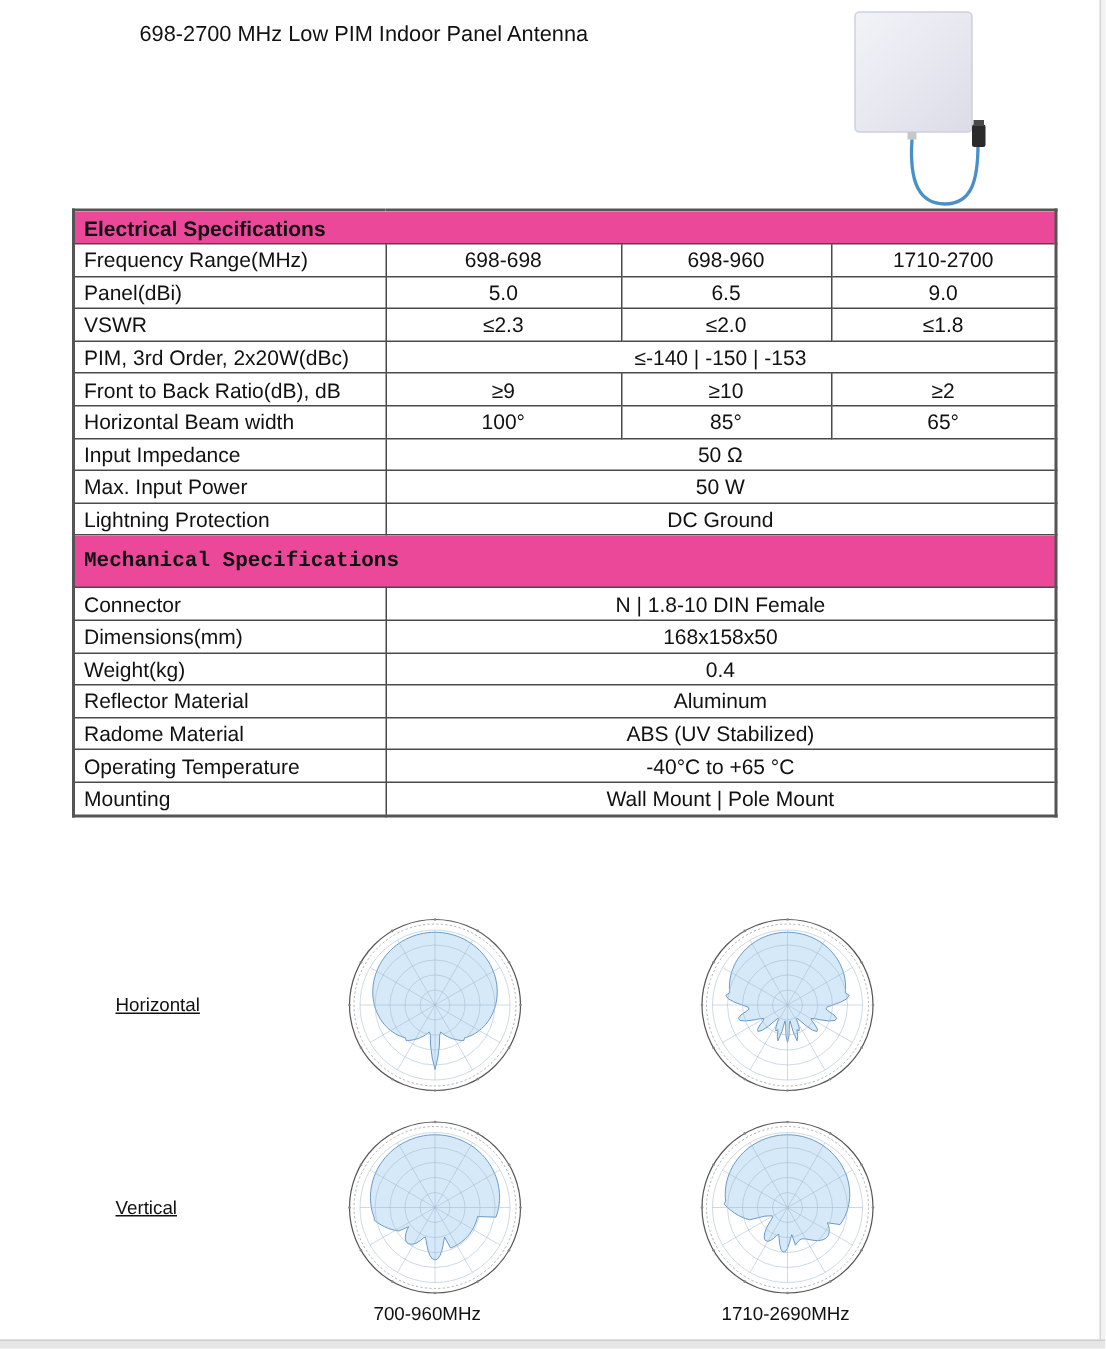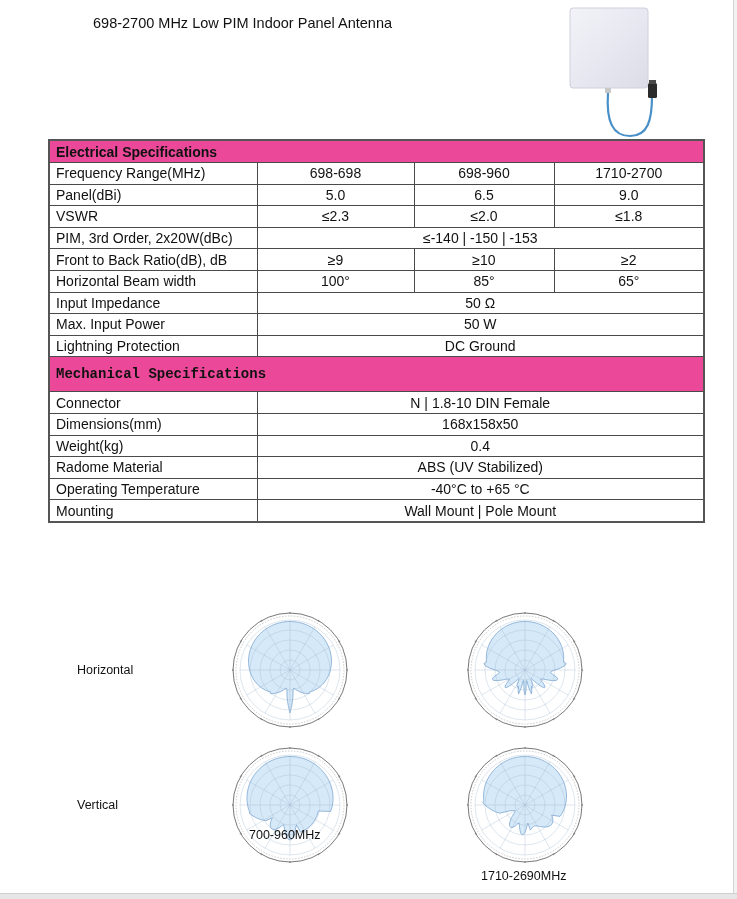--- a/index.html
+++ b/index.html
@@ -35,21 +35,21 @@
     border: 1px solid #4a4a4a; padding: 0 0 0 6px; height: 20.6px; line-height: 20px;
     white-space: nowrap; overflow: hidden;
   }
   table.spec td.v { text-align: center; padding: 0; }
   table.spec tr.section td {
     background: #ec4899; font-weight: bold; height: 21px;
   }
   table.spec tr.section.tall td { height: 34px; font-family: Liberation Mono, monospace; }
   table.spec { border: 2px solid #555; }
 
-  .pattern-label { position: absolute; font-size: 12.5px; }
+  .pattern-label { position: absolute; font-size: 12.5px; text-decoration: underline; }
   .polar { position: absolute; width: 124px; height: 124px; }
   .freq-label { position: absolute; font-size: 12.5px; }
 </style>
 </head>
 <body>
 
 <div class="page">
 
   <div class="title">
     <div>698-2700 MHz Low PIM Indoor Panel Antenna</div>
@@ -134,20 +134,24 @@
           <td>Connector</td>
           <td class="v" colspan="3">N | 1.8-10 DIN Female</td>
         </tr>
         <tr>
           <td>Dimensions(mm)</td>
           <td class="v" colspan="3">168x158x50</td>
         </tr>
         <tr>
           <td>Weight(kg)</td>
           <td class="v" colspan="3">0.4</td>
+        </tr>
+        <tr>
+          <td>Reflector Material</td>
+          <td class="v" colspan="3">Aluminum</td>
         </tr>
         <tr>
           <td>Radome Material</td>
           <td class="v" colspan="3">ABS (UV Stabilized)</td>
         </tr>
         <tr>
           <td>Operating Temperature</td>
           <td class="v" colspan="3">-40°C to +65 °C</td>
         </tr>
         <tr>
@@ -290,17 +294,17 @@
       <circle cx="-28.50" cy="49.36" r="0.9" fill="#888"></circle>
       <circle cx="-49.36" cy="28.50" r="0.9" fill="#888"></circle>
       <circle cx="-57.00" cy="0.00" r="0.9" fill="#888"></circle>
       <circle cx="-49.36" cy="-28.50" r="0.9" fill="#888"></circle>
       <circle cx="-28.50" cy="-49.36" r="0.9" fill="#888"></circle>
       <circle cx="-0.00" cy="-57.00" r="0.9" fill="#888"></circle>
       <circle cx="28.50" cy="-49.36" r="0.9" fill="#888"></circle>
       <circle cx="49.36" cy="-28.50" r="0.9" fill="#888"></circle>
     </svg>
 
-  <div class="freq-label" style="left:249px; top:828px;">700-960MHz</div>
+  <div class="freq-label" style="left:249px; top:869px;">700-960MHz</div>
   <div class="freq-label" style="left:481px; top:869px;">1710-2690MHz</div>
 </div>
 <div class="right-gutter"></div>
 <div class="bottom-bar"></div>
 
 </body></html>

